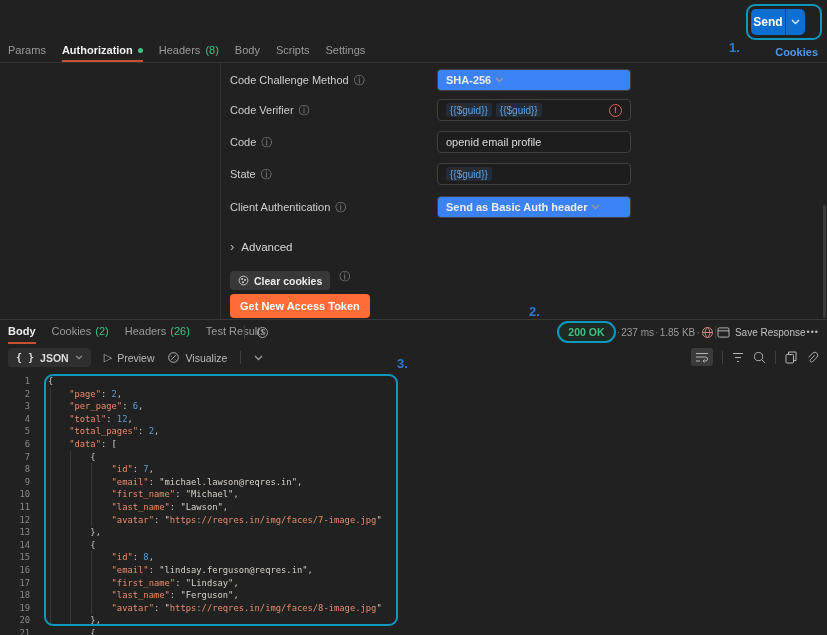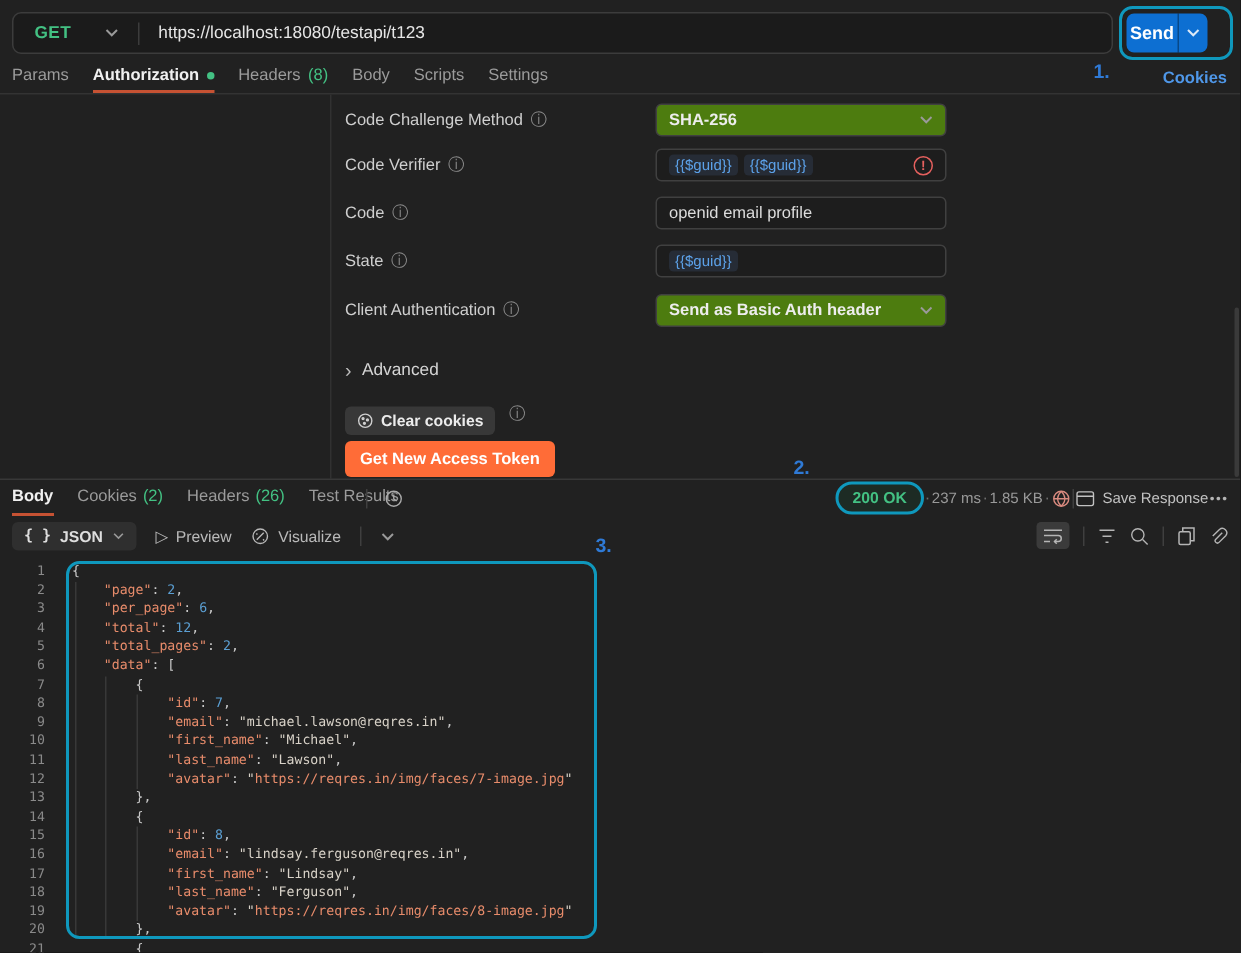--- a/index.html
+++ b/index.html
@@ -36,21 +36,21 @@
   .hline1{position:absolute;left:0;right:0;top:62px;height:1px;background:#333}
 
   
   .vline-form{position:absolute;left:220px;top:63px;height:256px;width:1px;background:#313131}
   .formrow{position:absolute;left:0;right:0;height:22px}
   .lbl{position:absolute;left:230px;top:0;height:22px;display:flex;align-items:center;gap:5px;
        font-size:11px;color:#cfcfcf}
   .info{font-size:11px;color:#8a8a8a;line-height:1}
   .fld{position:absolute;left:437px;top:0;width:194px;height:22px;border:1px solid #404040;border-radius:4px;
        background:#1d1d1d;display:flex;align-items:center;padding:0 8px;font-size:11px;color:#dcdcdc;gap:4px}
-  .fld.select{justify-content:space-between;background:#4d7c0f;cursor:pointer}
+  .fld.select{background:#3b82f6;cursor:pointer}
   .sel-val{font-weight:bold;color:#ededed;font-size:11px}
   .fld .cv{color:#9a9a9a}
   .badge{background:#262c36;color:#5ca1e8;border-radius:3px;padding:1.5px 4px;font-size:10px}
   .warn{margin-left:auto;width:13px;height:13px;border:1.4px solid #e5605e;border-radius:50%;color:#e5605e;
         font-size:9px;font-weight:bold;display:flex;align-items:center;justify-content:center}
   .advanced{position:absolute;left:230px;top:240px;display:flex;gap:7px;align-items:center;font-size:11.5px;
             color:#d5d5d5;cursor:pointer}
   .adv-chev{color:#bbb;font-size:13px;line-height:1}
   .clear-row{position:absolute;left:230px;top:271px;height:19px;display:flex;align-items:flex-start;gap:9px}
   .clear-pill{height:19px;background:#383838;border-radius:4px;display:flex;align-items:center;gap:5px;
@@ -105,30 +105,20 @@
   #g1{left:50px;top:16px;height:238px}
   #g2{left:70px;top:79px;height:175px}
   #g3a{left:91px;top:91px;height:63px}
   #g3b{left:91px;top:179px;height:63px}
 </style>
 </head>
 <body>
 
 <div id="app">
 
-  <div class="url-box">
-    <span class="method">GET</span>
-    <span class="method-caret">
-      <svg width="9" height="6" viewBox="0 0 9 6" fill="none">
-          <path d="M1 1l3.5 3.5L8 1" stroke="currentColor" stroke-width="1.3"></path>
-        </svg>
-    </span>
-    <span class="url-sep"></span>
-    <span class="url-text">https://localhost:18080/testapi/t123</span>
-  </div>
   <div class="send-ring">
     <div class="send-btn">
       <span class="send-label">Send</span>
       <span class="send-caret">
         <svg width="9" height="6" viewBox="0 0 9 6" fill="none">
             <path d="M1 1l3.5 3.5L8 1" stroke="currentColor" stroke-width="1.4"></path>
           </svg>
       </span>
     </div>
   </div>

